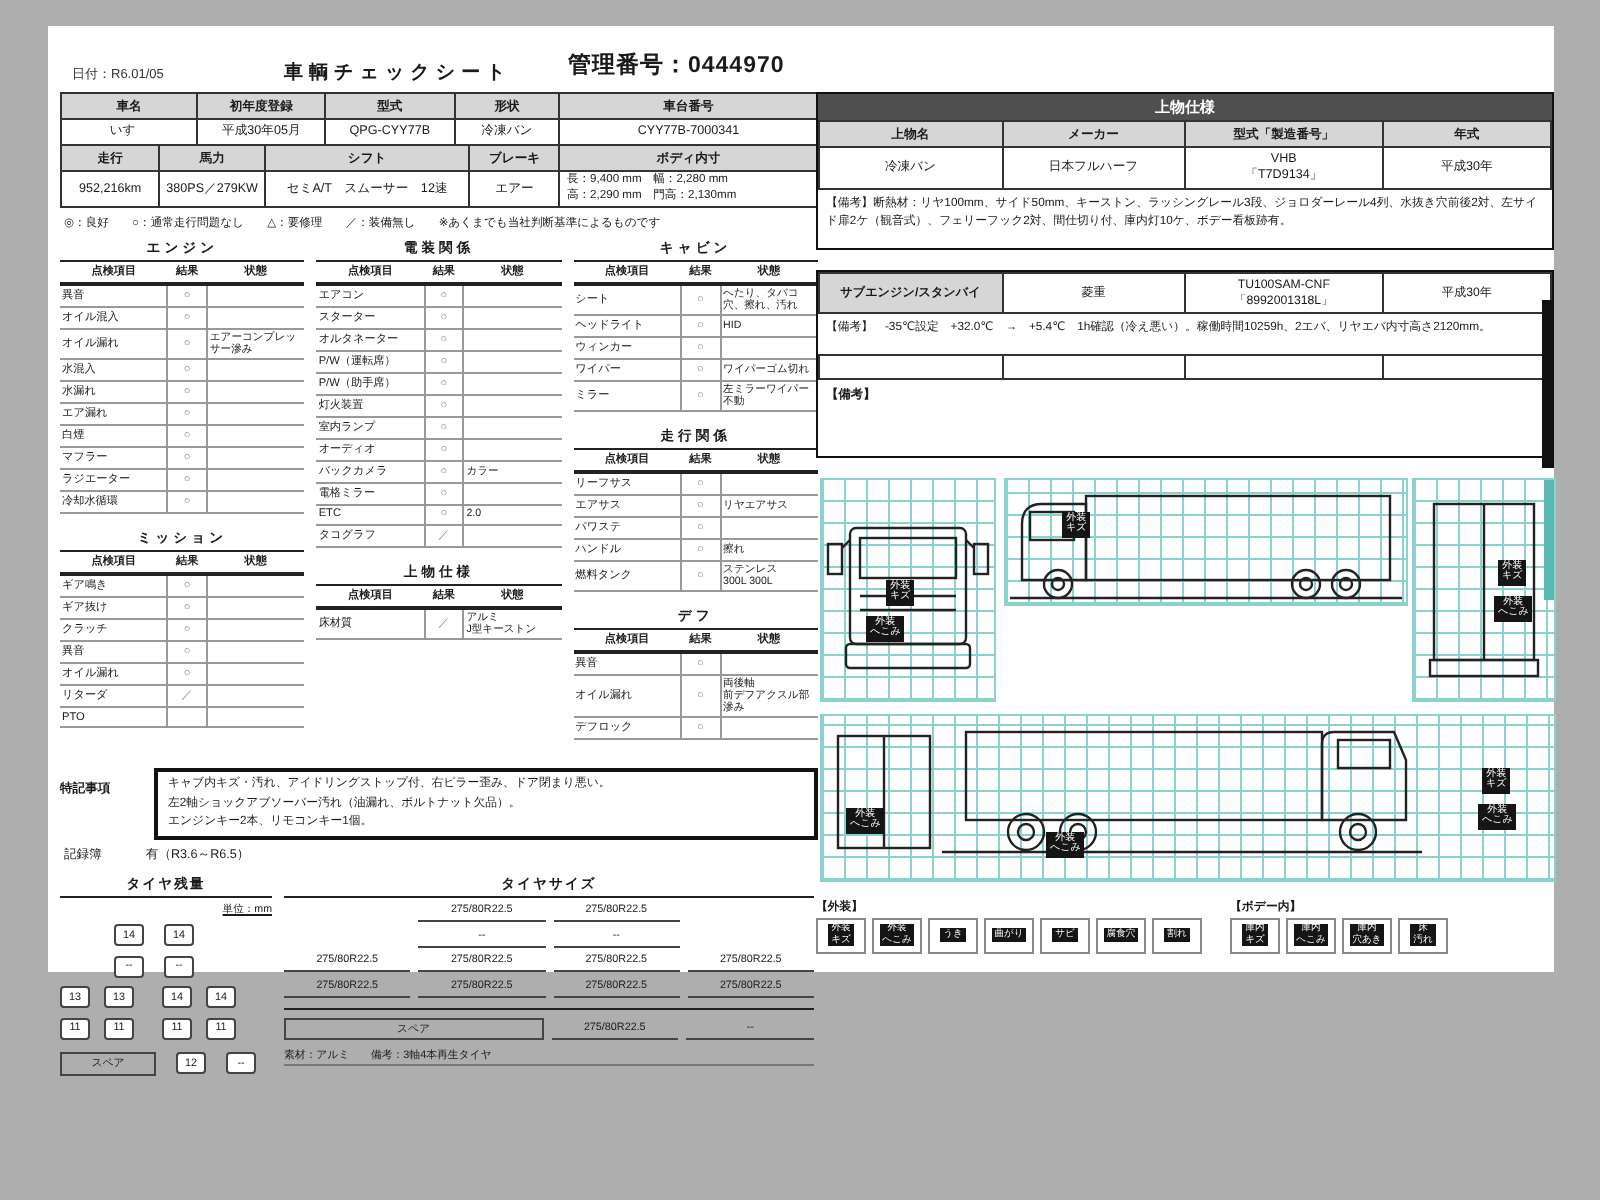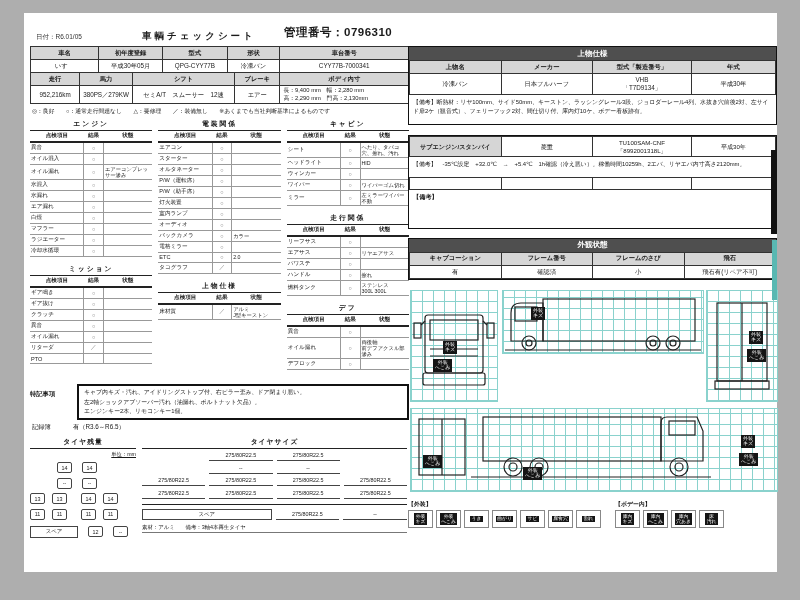--- a/index.html
+++ b/index.html
@@ -1,18 +1,18 @@
 <!DOCTYPE html>
 <html><head>
 <meta charset="utf-8">
 <style>
   html,body{margin:0;padding:0;}
   body{width:800px;height:600px;position:relative;background:#aeaeae;
        font-family:"Liberation Sans","DejaVu Sans",sans-serif;color:#1a1a1a;overflow:hidden;}
-  .page{position:absolute;left:24px;top:13px;width:753px;height:559px;background:#fff;}
+  .page{position:absolute;left:24px;top:13px;width:753px;height:473px;background:#fff;}
 
   
   .hdr-date{position:absolute;left:12px;top:20px;font-size:6.5px;color:#333;}
   .hdr-title{position:absolute;left:118px;top:17px;font-size:9.5px;font-weight:bold;letter-spacing:3px;}
   .hdr-ctrl{position:absolute;left:260px;top:12px;font-size:11.5px;font-weight:bold;letter-spacing:.5px;}
 
   .left-block{position:absolute;left:6px;top:33px;width:379px;}
   .right-block{position:absolute;left:384px;top:33px;width:369px;}
 
   .bar{background:#4f4f4f;color:#fff;text-align:center;font-size:7.5px;font-weight:bold;
@@ -93,21 +93,21 @@
   .binder-bar{position:absolute;left:747px;top:137px;width:6px;height:84px;background:#111;}
   .teal-bar{position:absolute;left:748px;top:227px;width:5px;height:60px;background:#59b8b2;}
 </style>
 </head>
 <body>
 
 <div class="page">
 
   <div class="hdr-date">日付：R6.01/05</div>
   <div class="hdr-title">車輌チェックシート</div>
-  <div class="hdr-ctrl">管理番号：0796310</div>
+  <div class="hdr-ctrl">管理番号：0444970</div>
 
   <div class="left-block">
     <table class="vi" style="border-top:none;">
       <colgroup>
           <col style="width:18%">
           <col style="width:17%">
           <col style="width:17%">
           <col style="width:14%">
           <col style="width:34%">
         </colgroup>
@@ -658,39 +658,20 @@
           <td class="blank"></td>
           <td class="blank"></td>
           <td class="blank"></td>
           <td class="blank"></td>
         </tr>
       </tbody>
         </table>
       <div class="sub-remark2">【備考】</div>
     </div>
 
-    <div class="ext-box">
-      <div class="bar" style="border:none;">外観状態</div>
-      <table class="spec">
-        <tbody>
-            <tr>
-          <th>キャブコーション</th>
-          <th>フレーム番号</th>
-          <th>フレームのさび</th>
-          <th>飛石</th>
-        </tr>
-        <tr>
-          <td>有</td>
-          <td>確認済</td>
-          <td>小</td>
-          <td>飛石有(リペア不可)</td>
-        </tr>
-      </tbody>
-        </table>
-    </div>
 
     <div class="diagrams">
       <div class="panel" id="p1">
         <svg viewBox="0 0 86 110">
           <g stroke="#222" fill="none" stroke-width="1.2">
             <rect x="14" y="24" width="58" height="58" rx="3"></rect>
             <rect x="19" y="29" width="48" height="20"></rect>
             <line x1="19" y1="58" x2="67" y2="58"></line>
             <line x1="19" y1="65" x2="67" y2="65"></line>
             <rect x="12" y="82" width="62" height="12" rx="2"></rect>

